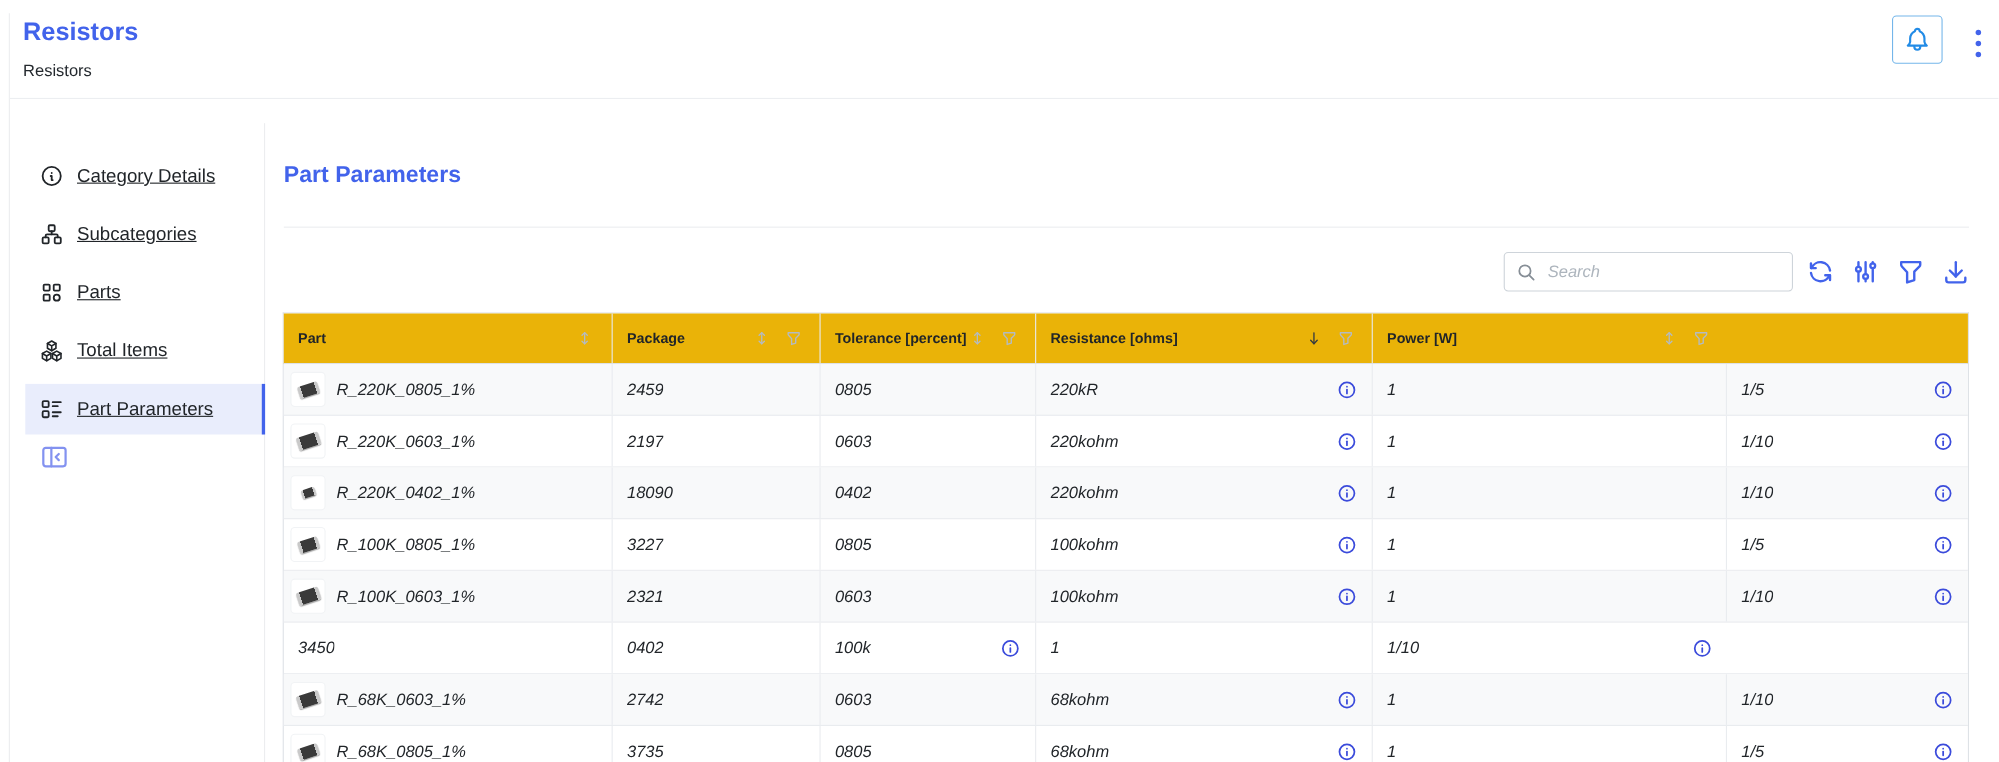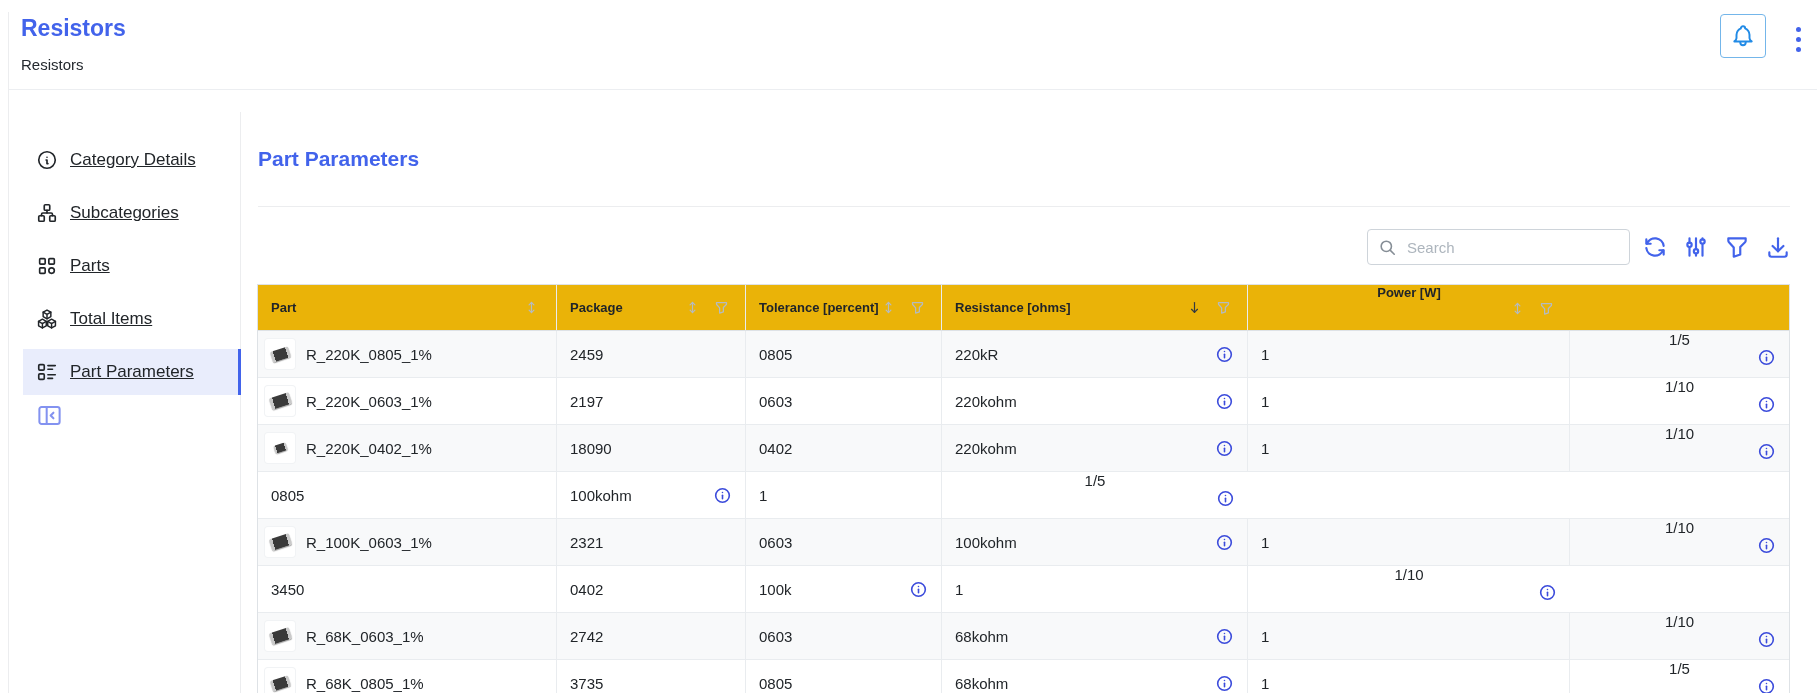--- a/index.html
+++ b/index.html
@@ -40,33 +40,33 @@
   .side-icon{width:22px;height:22px;color:#212529;flex:0 0 auto;}
   .side-icon svg{width:22px;height:22px;}
   .collapse-btn{position:absolute;left:36px;top:402px;width:27px;height:27px;color:#8392f0;cursor:pointer;}
   .collapse-btn svg{width:27px;height:27px;}
   
   .panel-heading{position:absolute;left:258px;top:147px;font-size:21px;font-weight:700;color:var(--accent);}
   .heading-divider{position:absolute;left:258px;right:27px;top:206px;border-top:1px solid #ecedef;}
   .search-box{position:absolute;left:1367px;top:229px;width:263px;height:36px;border:1px solid #ced4da;border-radius:4px;
     display:flex;align-items:center;padding:0 10px;gap:8px;background:#fff;box-sizing:border-box;}
   .search-box svg{width:19px;height:19px;flex:0 0 auto;color:#868e96;}
-  .search-input{border:none;outline:none;flex:1;min-width:0;font-size:15px;color:var(--text);font-family:inherit;background:transparent;}
+  .search-input{border:none;outline:none;flex:1;min-width:0;font-size:15px;color:var(--text);font-family:inherit;background:transparent;font-style:italic;}
   .search-input::placeholder{color:#adb5bd;}
   .toolbar-actions{position:absolute;left:1642px;top:234px;display:flex;gap:15px;}
   .tb-btn{width:26px;height:26px;color:var(--accent);cursor:pointer;}
   .tb-btn svg{width:26px;height:26px;}
   
   .table{position:absolute;left:257px;top:284px;width:1531px;border:1px solid var(--border);border-bottom:none;background:#fff;}
   .thead,.trow{display:grid;grid-template-columns:299px 189px 196px 306px 322px 219px;}
   .thead{height:45px;border-bottom:1px solid var(--border);font-weight:700;font-size:13px;background:#eab308;text-align:center;}
-  .trow{height:46px;border-bottom:1px solid var(--soft-border);cursor:pointer;}
+  .trow{height:46px;border-bottom:1px solid var(--soft-border);cursor:pointer;font-style:italic;}
   .tbody .trow:nth-child(odd){background:var(--alt-row);}
   .cell{display:flex;align-items:center;padding:0 13px;border-right:1px solid var(--soft-border);min-width:0;box-sizing:border-box;}
-  .cell:last-child{border-right:none;flex-direction:column;}
+  .cell:last-child{border-right:none;}
   .cell.part-cell{padding-left:7px;}
   .th-icons{margin-left:auto;display:flex;align-items:center;gap:13px;padding-right:3px;}
   .sort-ic{width:17px;height:17px;color:var(--muted-icon);}
   .sort-ic.dark{color:#343a40;}
   .sort-ic svg{width:17px;height:17px;}
   .funnel-ic{width:15px;height:15px;color:var(--muted-icon);cursor:pointer;}
   .funnel-ic svg{width:15px;height:15px;}
   .td-text{font-size:15px;white-space:nowrap;overflow:hidden;}
   .thumb{width:30px;height:30px;border-radius:3px;background:#fff;box-shadow:0 0 0 1px #f1f3f5;
     display:flex;align-items:center;justify-content:center;margin-right:11px;flex:0 0 auto;}
@@ -391,20 +391,29 @@
           <span class="info-ic">
             <svg viewBox="0 0 24 24" fill="none" stroke="currentColor" stroke-width="2" stroke-linecap="round" stroke-linejoin="round">
               <circle cx="12" cy="12" r="8.6"></circle>
               <path d="M12 8.3v.01"></path>
               <path d="M12 11.6v4.4"></path>
             </svg>
           </span>
         </div>
       </div>
       <div class="trow">
+        <div class="cell td part-cell">
+          <span class="thumb">
+            <span class="chip p0805"></span>
+          </span>
+          <span class="td-text">R_100K_0805_1%</span>
+        </div>
+        <div class="cell td">
+          <span class="td-text">3227</span>
+        </div>
         <div class="cell td">
           <span class="td-text">0805</span>
         </div>
         <div class="cell td">
           <span class="td-text">100kohm</span>
           <span class="info-ic">
             <svg viewBox="0 0 24 24" fill="none" stroke="currentColor" stroke-width="2" stroke-linecap="round" stroke-linejoin="round">
               <circle cx="12" cy="12" r="8.6"></circle>
               <path d="M12 8.3v.01"></path>
               <path d="M12 11.6v4.4"></path>

